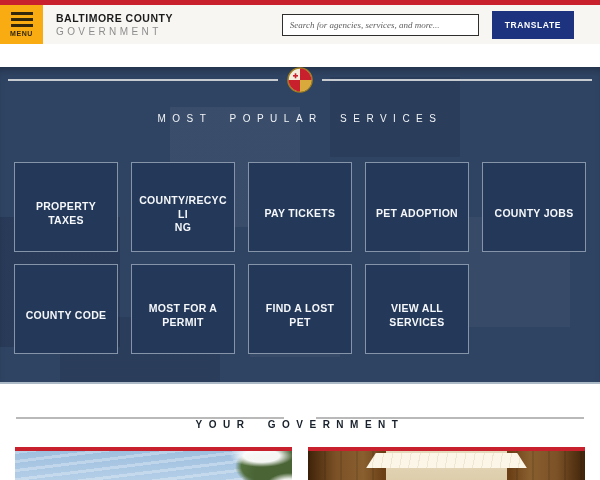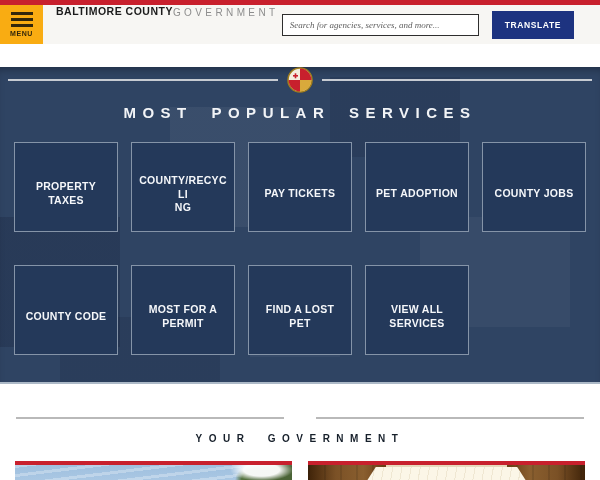--- a/index.html
+++ b/index.html
@@ -11,21 +11,21 @@
   .topbar { height: 5px; background: #C8202D; }
 
   
   header { height: 39px; background: #F7F6F3; display: flex; align-items: stretch; position: relative; z-index: 2; }
   .menu-btn { width: 43px; background: #F9AC12; border: none; cursor: pointer;
               display: flex; flex-direction: column; align-items: center; justify-content: center; }
   .hamburger { display: flex; flex-direction: column; gap: 3px; }
   .hamburger i { display: block; width: 22px; height: 3px; background: #33270B; }
   .menu-label { margin-top: 3px; font-size: 7px; font-weight: bold; letter-spacing: 0.6px; color: #33270B;
                 font-family: "Liberation Sans", sans-serif; }
-  .brand { margin-left: 13px; display: flex; flex-direction: row; justify-content: center; cursor: pointer; }
+  .brand { margin-left: 13px; display: flex; flex-direction: column; justify-content: center; cursor: pointer; }
   .brand-title { font-size: 10.5px; font-weight: bold; color: #1B1B1B; letter-spacing: 0.5px; }
   .brand-sub { font-size: 10px; color: #8D8D8D; letter-spacing: 3.4px; margin-top: 2px; }
   .header-right { margin-left: auto; display: flex; align-items: center; gap: 13px; padding-right: 26px; }
   .search { width: 197px; height: 22px; border: 1.5px solid #2E2E2E; background: #ffffff; padding: 0 7px;
             font-family: "Liberation Serif", serif; font-style: italic; font-size: 9px; color: #444; }
   .search::placeholder { font-family: "Liberation Serif", serif; font-style: italic; font-size: 9px; color: #5E5E5E; }
   .translate-btn { background: #1D3380; color: #ffffff; border: none; cursor: pointer;
                    font-family: "Liberation Sans", sans-serif; font-size: 8.5px; font-weight: bold;
                    letter-spacing: 0.6px; padding: 9px 13px; }
 
@@ -39,35 +39,35 @@
             linear-gradient(0deg, rgba(255,255,255,0.04), rgba(255,255,255,0.04)),
             linear-gradient(0deg, rgba(0,0,20,0.10), rgba(0,0,20,0.10)),
             linear-gradient(0deg, rgba(255,255,255,0.04), rgba(255,255,255,0.04));
           background-repeat: no-repeat;
           background-position: 170px 40px, 0px 150px, 330px 10px, 420px 150px, 60px 250px, 250px 200px;
           background-size: 130px 120px, 120px 130px, 130px 80px, 150px 110px, 160px 70px, 90px 90px;
           box-shadow: inset 0 7px 9px -5px rgba(0,0,10,0.35); }
   .divider-row { display: flex; align-items: center; margin: 23px 8px 0; }
   .divider-row .line { flex: 1; height: 2px; background: #C6CBD2; }
   .seal { width: 26px; height: 26px; margin: 0 9px; flex: none; display: block; }
-  .hero-heading { margin-top: 11px; text-align: center; color: #F2F4F7; font-size: 15px; font-weight: bold;
+  .hero-heading { margin-top: 20px; text-align: center; color: #F2F4F7; font-size: 10px; font-weight: normal;
                   letter-spacing: 6.5px; word-spacing: 8px; }
 
-  .tile-grid { display: grid; grid-template-columns: repeat(5, 1fr); gap: 33px 13px; margin: 21px 14px 0; }
+  .tile-grid { display: grid; grid-template-columns: repeat(5, 1fr); gap: 12px 13px; margin: 38px 14px 0; }
   .tile { position: relative; height: 90px; background: #24395A; border: 1px solid rgba(214,224,234,0.55);
           cursor: pointer; text-decoration: none; display: block; }
   .tile-label { position: absolute; left: 5px; right: 5px; top: 58%; transform: translateY(-50%);
                 text-align: center; color: #F5F7FA; font-size: 10.5px; font-weight: bold;
                 line-height: 1.3; letter-spacing: 0.3px; white-space: pre-line; overflow-wrap: anywhere; }
 
   
   .gov-divider { display: flex; align-items: center; margin: 33px 16px 0; }
   .gov-divider .line { flex: 1; height: 2px; background: #B9B9B9; }
   .gov-divider .gap { width: 32px; flex: none; }
-  .gov-heading { margin-top: 14px; text-align: center; color: #17202B; font-size: 10px; font-weight: bold;
+  .gov-heading { text-align: center; color: #17202B; font-size: 10px; font-weight: bold;
                  letter-spacing: 6.5px; word-spacing: 8px; }
   .gov-cards { display: flex; gap: 16px; margin: 17px 15px 0; }
   .gov-card { flex: 1; display: block; border-top: 4px solid #C8202D; cursor: pointer; text-decoration: none;
               box-shadow: 0 1px 0 rgba(0,0,0,0.15) inset; }
   .photo { height: 60px; position: relative; overflow: hidden; }
 
   
   .photo-courthouse {
     background-image:
       radial-gradient(ellipse 45px 16px at 89% 8%, rgba(255,255,255,0.95) 0 40%, rgba(255,255,255,0) 70%),

